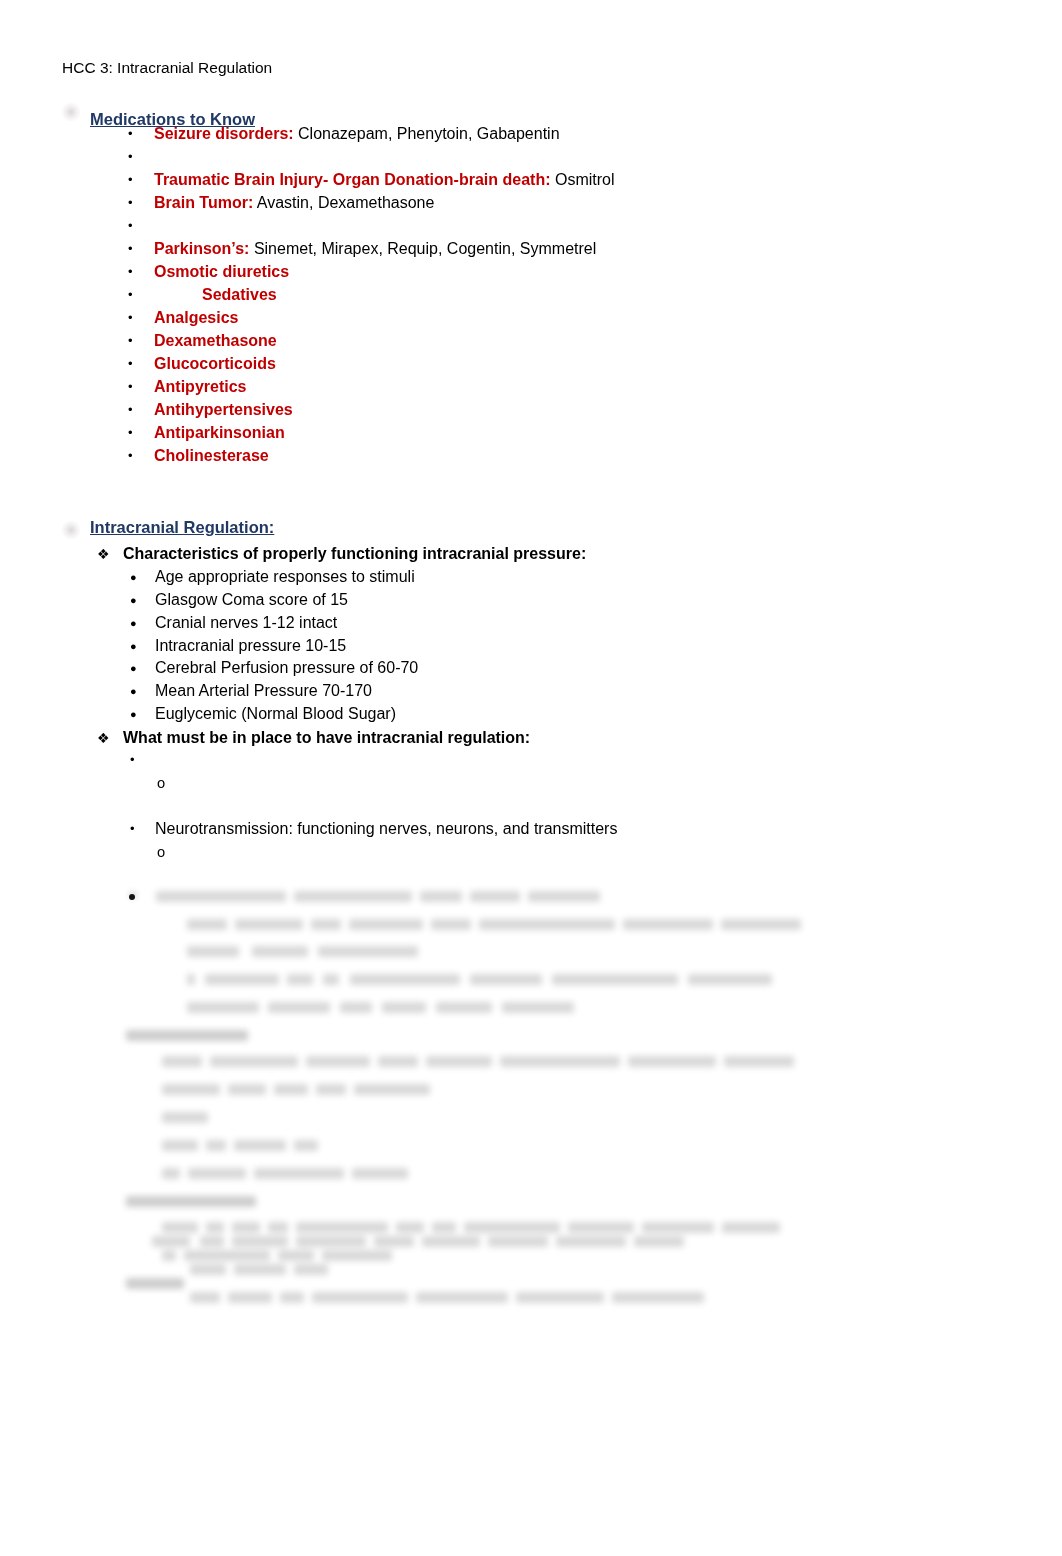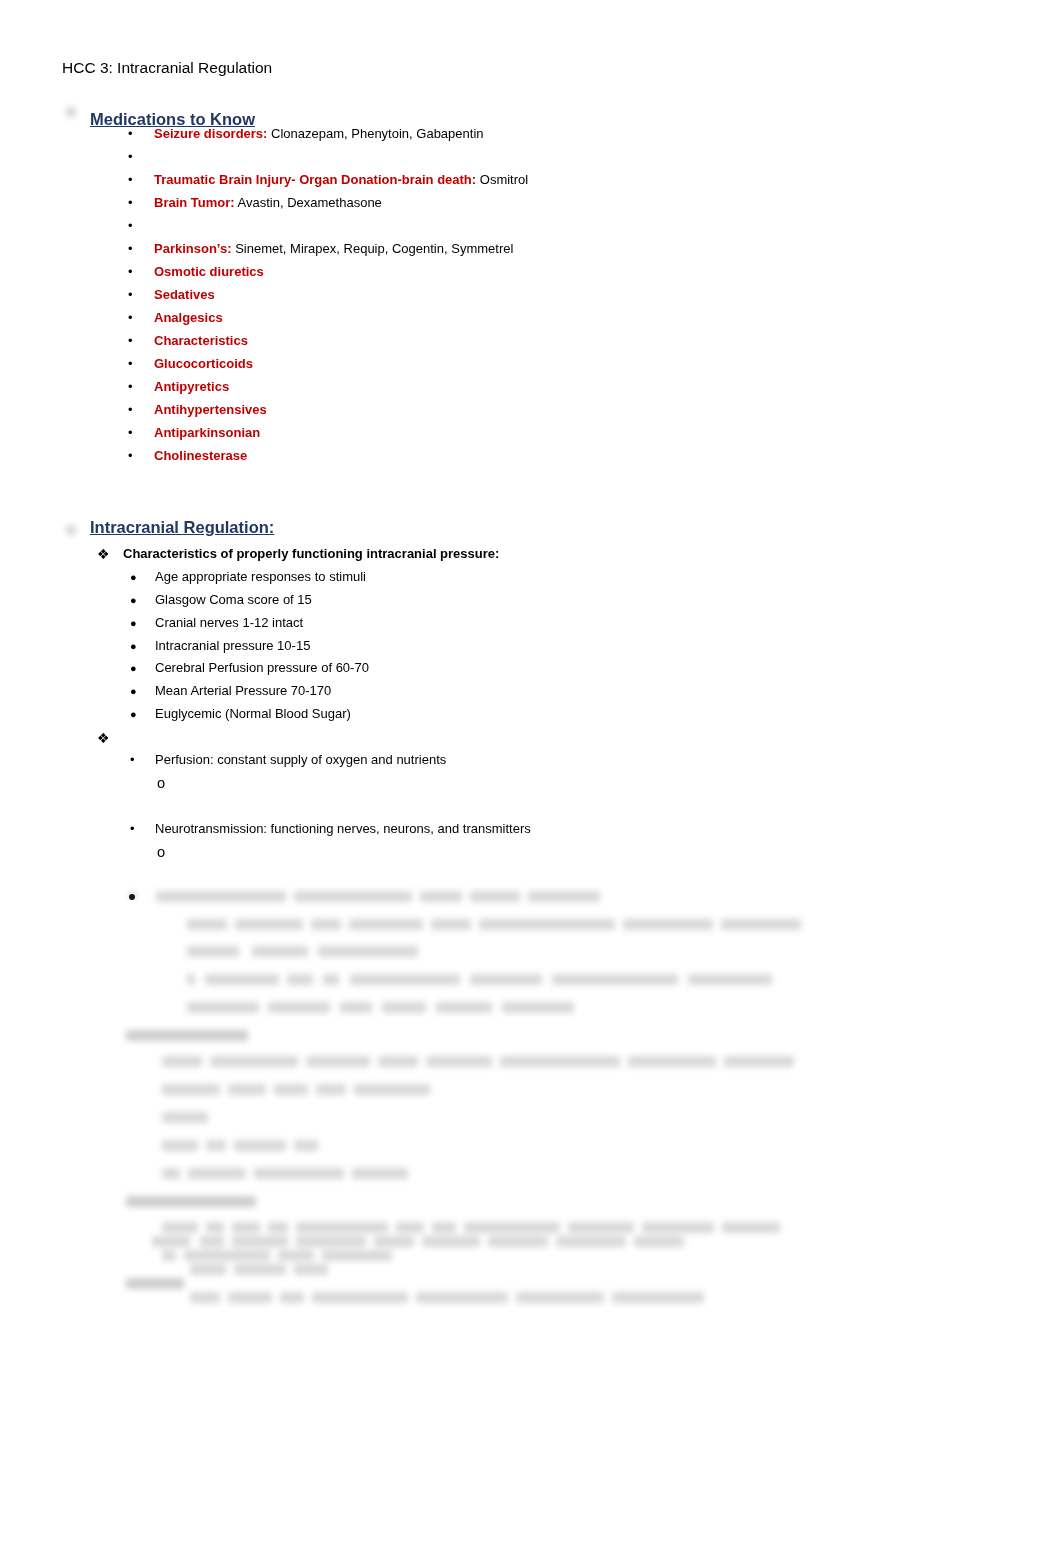--- a/index.html
+++ b/index.html
@@ -52,21 +52,21 @@
     color: #1F3864;
     line-height: 22px;
     white-space: nowrap;
   }
   #head-meds { left: 90px; top: 108px; text-decoration: underline; }
   #head-icr  { left: 90px; top: 516px; text-decoration: underline; }
 
   
   .line {
     position: absolute;
-    font-size: 13px;
+    font-size: 16px;
     line-height: 22.6px;
     color: #000;
   }
   .marker {
     position: absolute;
     font-size: 14.7px;
     line-height: 22.6px;
     color: #000;
   }
   .marker.disc      { font-size: 13px; }
@@ -153,27 +153,27 @@
 
   <div class="marker disc med-marker" style="top:215px;">•</div>
 
   <div class="marker disc med-marker" style="top:238px;">•</div>
   <div class="line med-row" style="top:238px;"><span class="red">Parkinson’s:</span><span> Sinemet, Mirapex, Requip, Cogentin, Symmetrel</span></div>
 
   <div class="marker disc med-marker" style="top:261px;">•</div>
   <div class="line med-row" style="top:261px;"><span class="red">Osmotic diuretics</span><span></span></div>
 
   <div class="marker disc med-marker" style="top:284px;">•</div>
-  <div class="line med-row" style="top:284px;"><span class="red">Sedatives</span><span></span></div>
+  <div class="line med-row" style="top:284px;margin-left:48px;"><span class="red">Sedatives</span><span></span></div>
 
   <div class="marker disc med-marker" style="top:307px;">•</div>
   <div class="line med-row" style="top:307px;"><span class="red">Analgesics</span><span></span></div>
 
   <div class="marker disc med-marker" style="top:330px;">•</div>
-  <div class="line med-row" style="top:330px;"><span class="red">Characteristics</span><span></span></div>
+  <div class="line med-row" style="top:330px;"><span class="red">Dexamethasone</span><span></span></div>
 
   <div class="marker disc med-marker" style="top:353px;">•</div>
   <div class="line med-row" style="top:353px;"><span class="red">Glucocorticoids</span><span></span></div>
 
   <div class="marker disc med-marker" style="top:376px;">•</div>
   <div class="line med-row" style="top:376px;"><span class="red">Antipyretics</span><span></span></div>
 
   <div class="marker disc med-marker" style="top:399px;">•</div>
   <div class="line med-row" style="top:399px;text-align:center;"><span class="red">Antihypertensives</span><span></span></div>
 
@@ -203,23 +203,23 @@
   <div class="marker smalldisc icr2-marker" style="top:657px;">●</div>
   <div class="line icr2-row" style="top:657px;">Cerebral Perfusion pressure of 60-70</div>
 
   <div class="marker smalldisc icr2-marker" style="top:680px;">●</div>
   <div class="line icr2-row" style="top:680px;">Mean Arterial Pressure 70-170</div>
 
   <div class="marker smalldisc icr2-marker" style="top:703px;">●</div>
   <div class="line icr2-row" style="top:703px;">Euglycemic (Normal Blood Sugar)</div>
 
   <div class="marker diamond icr1-marker" style="top:727px;">❖</div>
+  <div class="line icr1-row" style="top:727px;">What must be in place to have intracranial regulation:</div>
 
   <div class="marker disc icr2-marker" style="top:749px;">•</div>
-  <div class="line icr2-row" style="top:749px;">Perfusion: constant supply of oxygen and nutrients</div>
 
   <div class="marker circ icr3-marker" style="top:772px;">o</div>
 
   <div class="marker disc icr2-marker" style="top:818px;">•</div>
   <div class="line icr2-row" style="top:818px;">Neurotransmission: functioning nerves, neurons, and transmitters</div>
 
   <div class="marker circ icr3-marker" style="top:841px;">o</div>
 
   <div class="crisp-dot"></div>
 

